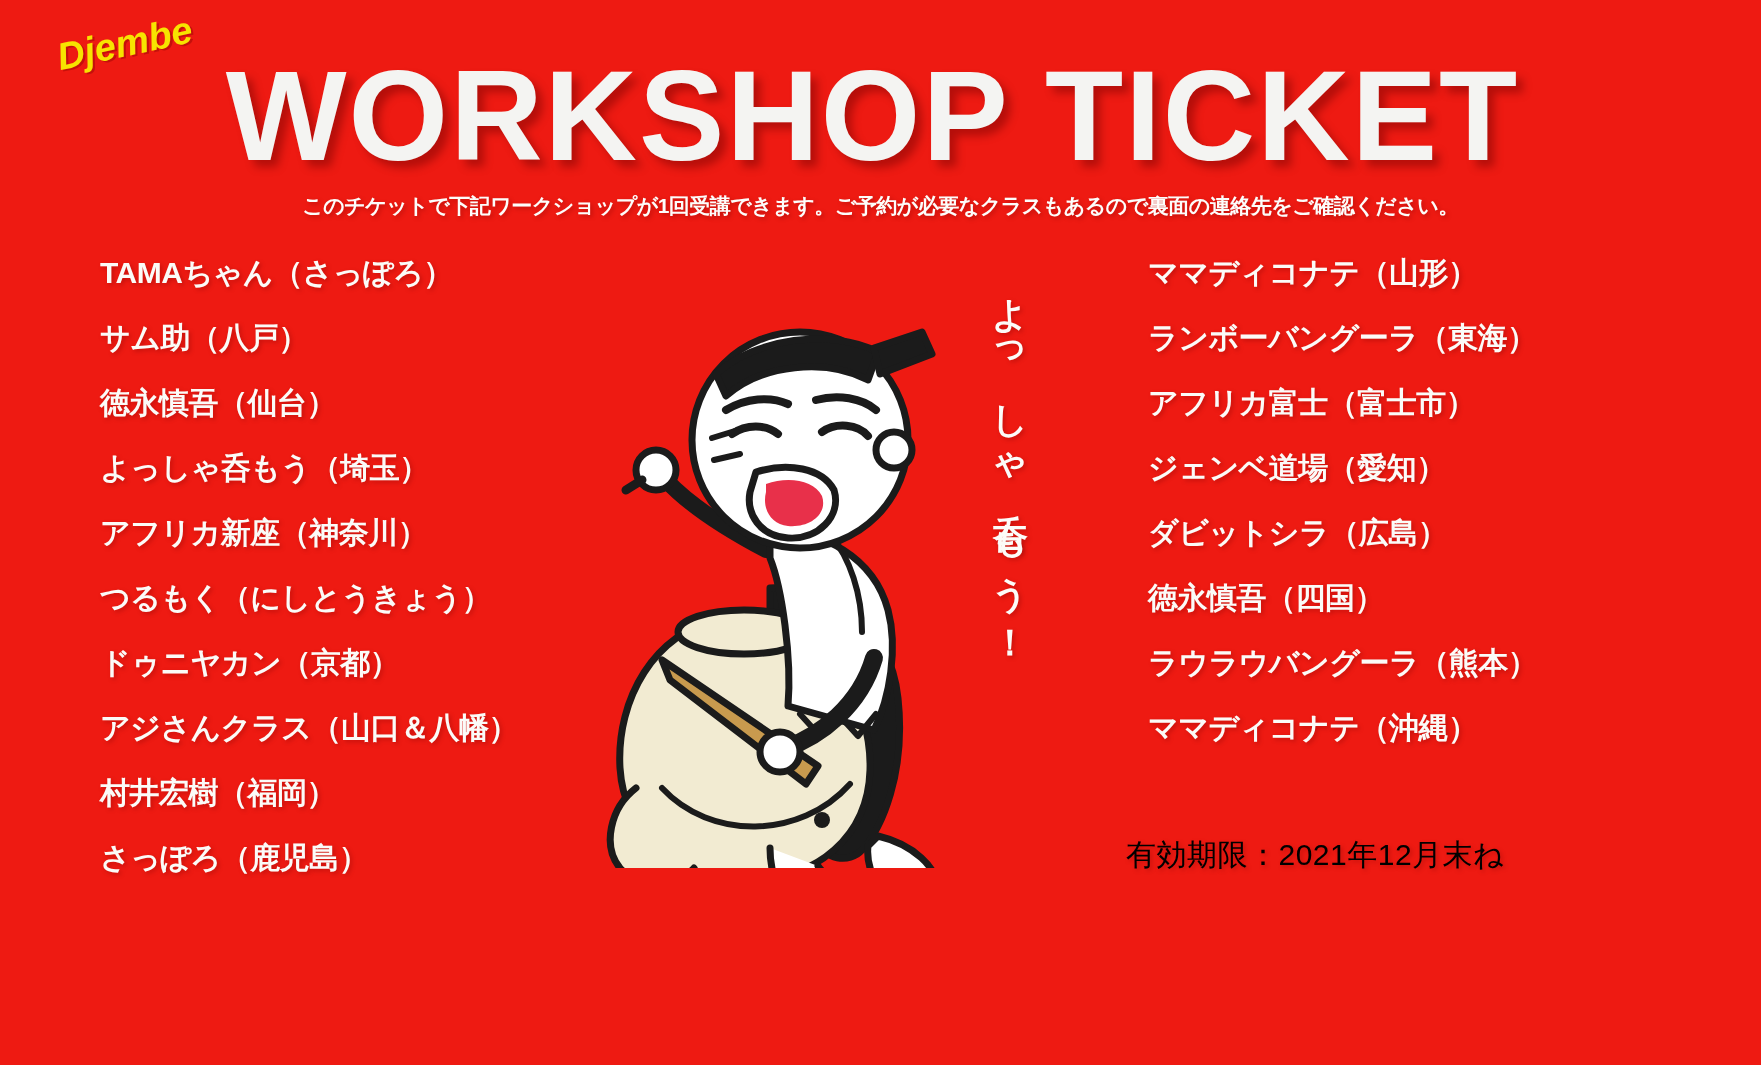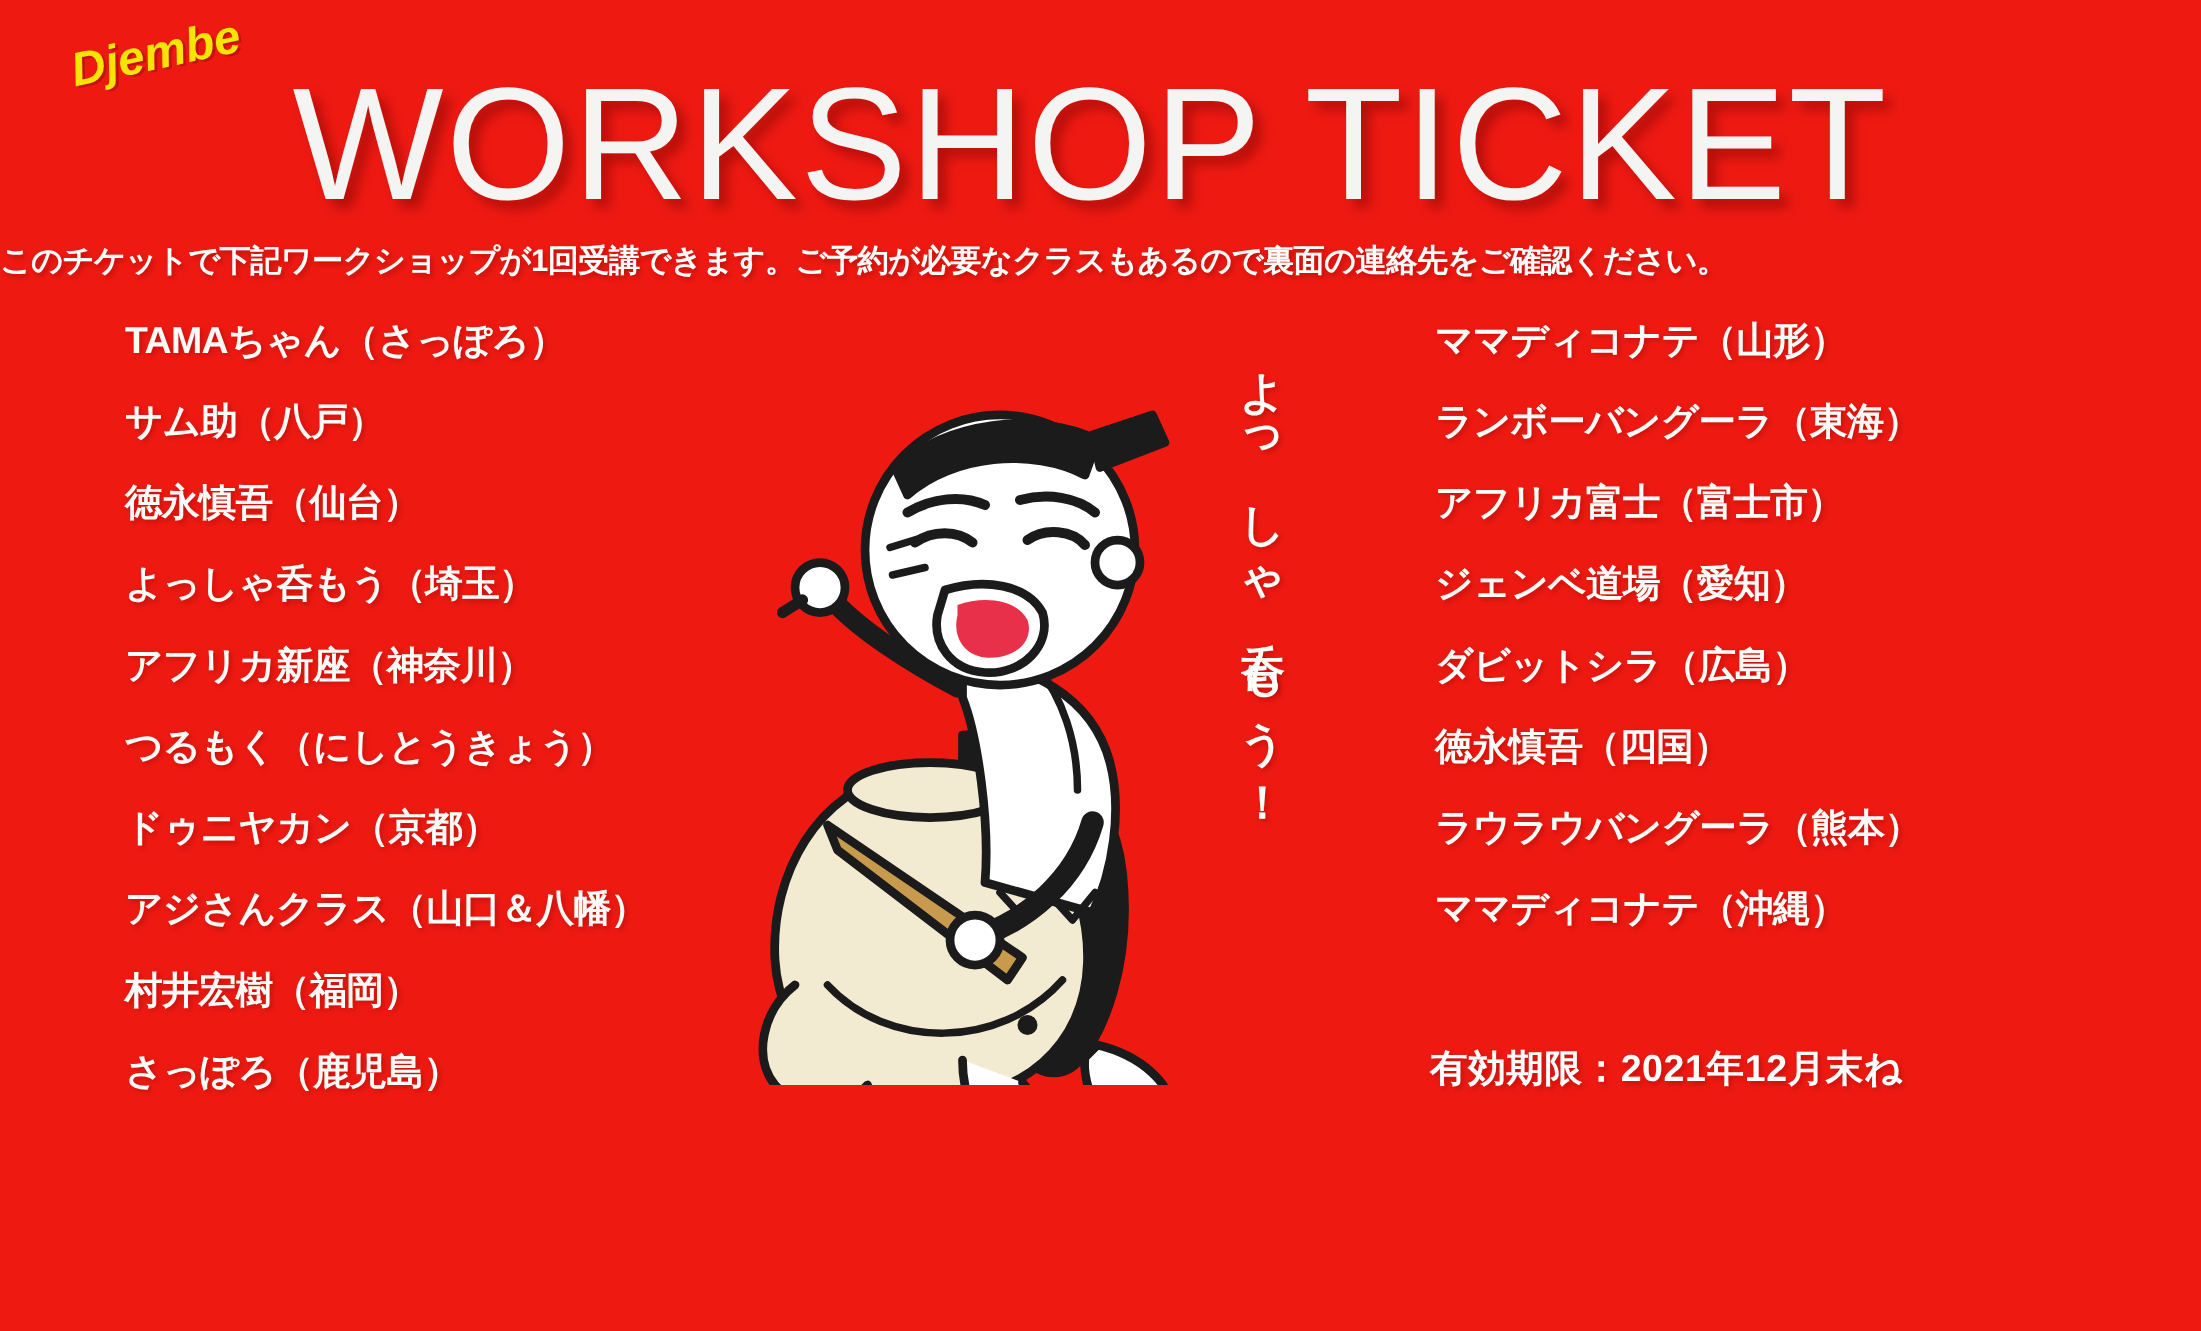--- a/index.html
+++ b/index.html
@@ -23,30 +23,30 @@
     transform:rotate(-12deg);
     transform-origin:left bottom;
     letter-spacing:0px;
     text-shadow:2px 2px 0 rgba(120,0,0,.35);
     white-space:nowrap;
   }
   .headline{
     position:absolute;left:0;right:16px;top:52px;
     text-align:center;
     font-size:128px;line-height:1;
-    font-weight:normal;
+    font-weight:bold;
     color:#f4f4f2;
     letter-spacing:2px;
     white-space:nowrap;
     text-shadow:7px 7px 9px rgba(110,0,0,.45);
   }
   .subtitle{
     position:absolute;left:0;right:0;top:192px;
-    text-align:left;
-    font-size:25px;font-weight:bold;
+    text-align:center;
+    font-size:21px;font-weight:bold;
     color:#fdfdfb;
     letter-spacing:-0.5px;
     white-space:nowrap;
     text-shadow:2px 2px 4px rgba(120,0,0,.40);
   }
 
   
   .col{
     position:absolute;top:258px;
     display:flex;flex-direction:column;
@@ -80,26 +80,25 @@
   .footer-title{
     position:absolute;left:468px;top:825px;
     font-size:44px;font-weight:bold;
     color:#fbfbf8;
     letter-spacing:9px;
     white-space:nowrap;
     text-shadow:3px 3px 5px rgba(120,0,0,.40);
   }
   .expiry{
     position:absolute;left:1126px;top:835px;
-    font-size:30px;font-weight:bold;
-    color:#ffffff;
+    font-size:30px;font-weight:normal;
+    color:#000000;
     letter-spacing:0.5px;
     white-space:nowrap;
     text-shadow:2px 2px 4px rgba(120,0,0,.35);
-    margin-left:18px;
   }
 
   
   .illustration{
     position:absolute;left:470px;top:228px;
     width:520px;height:640px;
     pointer-events:none;
   }
 </style>
 </head>

